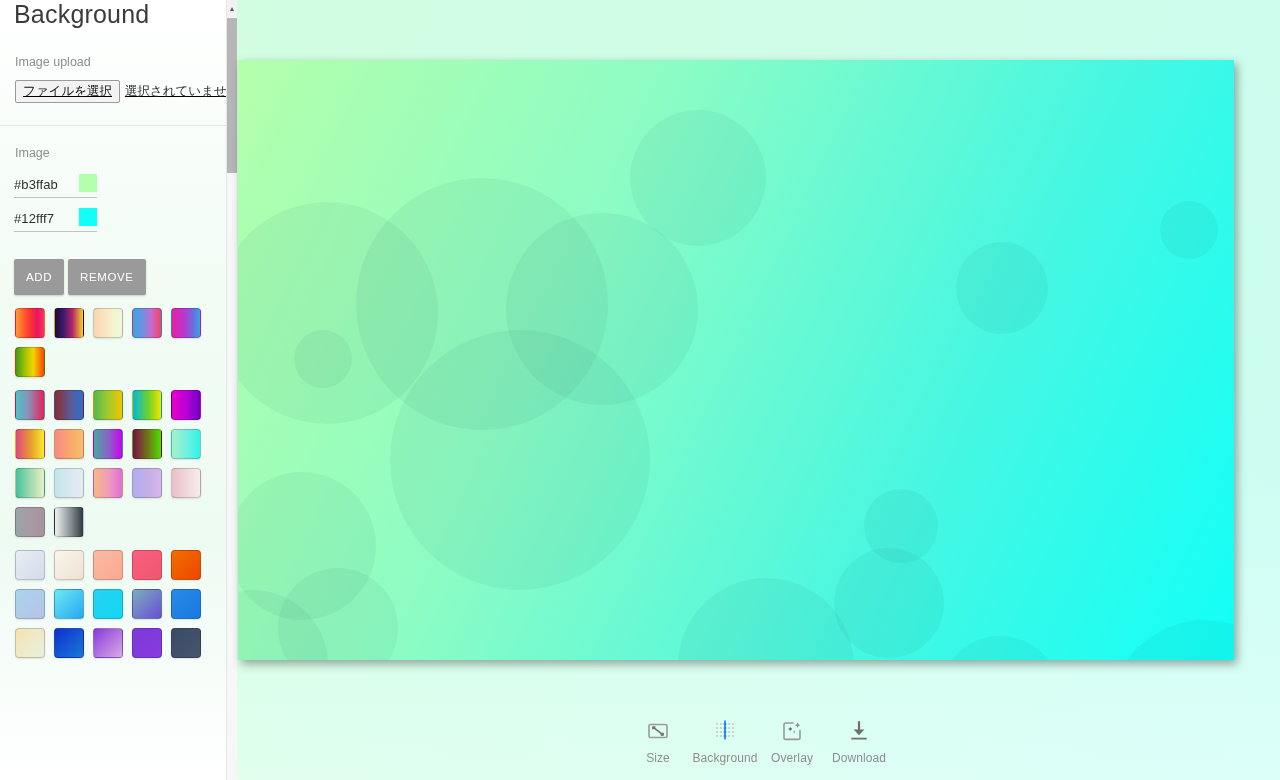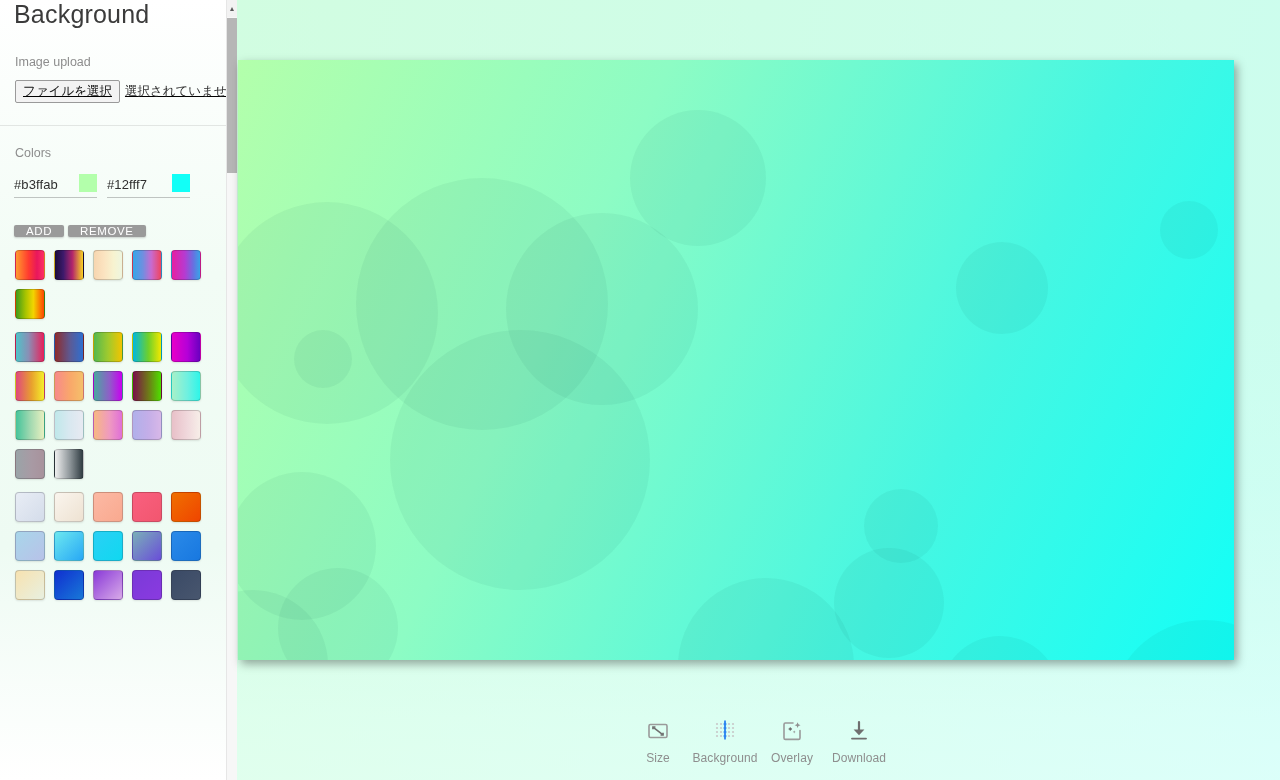--- a/index.html
+++ b/index.html
@@ -41,35 +41,35 @@
   }
   .file-name{
     font-size:12.5px;color:#2e2e2e;
     font-family:"DejaVu Sans",sans-serif;
   }
   .divider{
     height:1px;background:#e2e6e3;margin:22px 0 0 0;width:226px;
   }
   .colors-label{padding-top:20px;}
   .color-row{
-    display:flex;padding:14px 0 0 14px;gap:10px;
+    display:flex;padding:14px 0 0 14px;gap:10px;flex-direction:column;
   }
   .color-item{
     width:83px;display:flex;align-items:flex-end;
     justify-content:space-between;
     border-bottom:1px solid #bfc4c1;
     padding-bottom:5px;
   }
   .color-hex{font-size:13px;color:#2f2f2f;letter-spacing:.1px;}
   .color-chip{width:18px;height:18px;display:block;}
   .btn-row{padding:27px 0 0 14px;display:flex;gap:4px;}
   .mbtn{
     background:#9a9a9a;color:#fff;border:none;border-radius:2px;
     font-size:11.5px;letter-spacing:.6px;
-    padding:0 12px;cursor:pointer;
+    padding:12px 12px;cursor:pointer;
     box-shadow:0 1px 2px rgba(0,0,0,.18);
     font-family:"Liberation Sans",sans-serif;
   }
   .preset-head{padding-top:30px;}
   .sw-grid{
     display:flex;flex-wrap:wrap;gap:9px;
     padding:13px 0 0 15px;width:200px;
   }
   .sw{
     width:30px;height:30px;border-radius:4px;
@@ -151,21 +151,21 @@
 
     <div class="field-label">Image upload</div>
 
     <div class="file-row">
       <span class="file-btn">ファイルを選択</span>
       <span class="file-name">選択されていません</span>
     </div>
 
     <div class="divider"></div>
 
-    <div class="field-label colors-label">Colors</div>
+    <div class="field-label colors-label">Image</div>
 
     <div class="color-row">
       <div class="color-item">
         <span class="color-hex">#b3ffab</span>
         <span class="color-chip" style="background: rgb(179, 255, 171);"></span>
       </div>
       <div class="color-item">
         <span class="color-hex">#12fff7</span>
         <span class="color-chip" style="background: rgb(18, 255, 247);"></span>
       </div>

